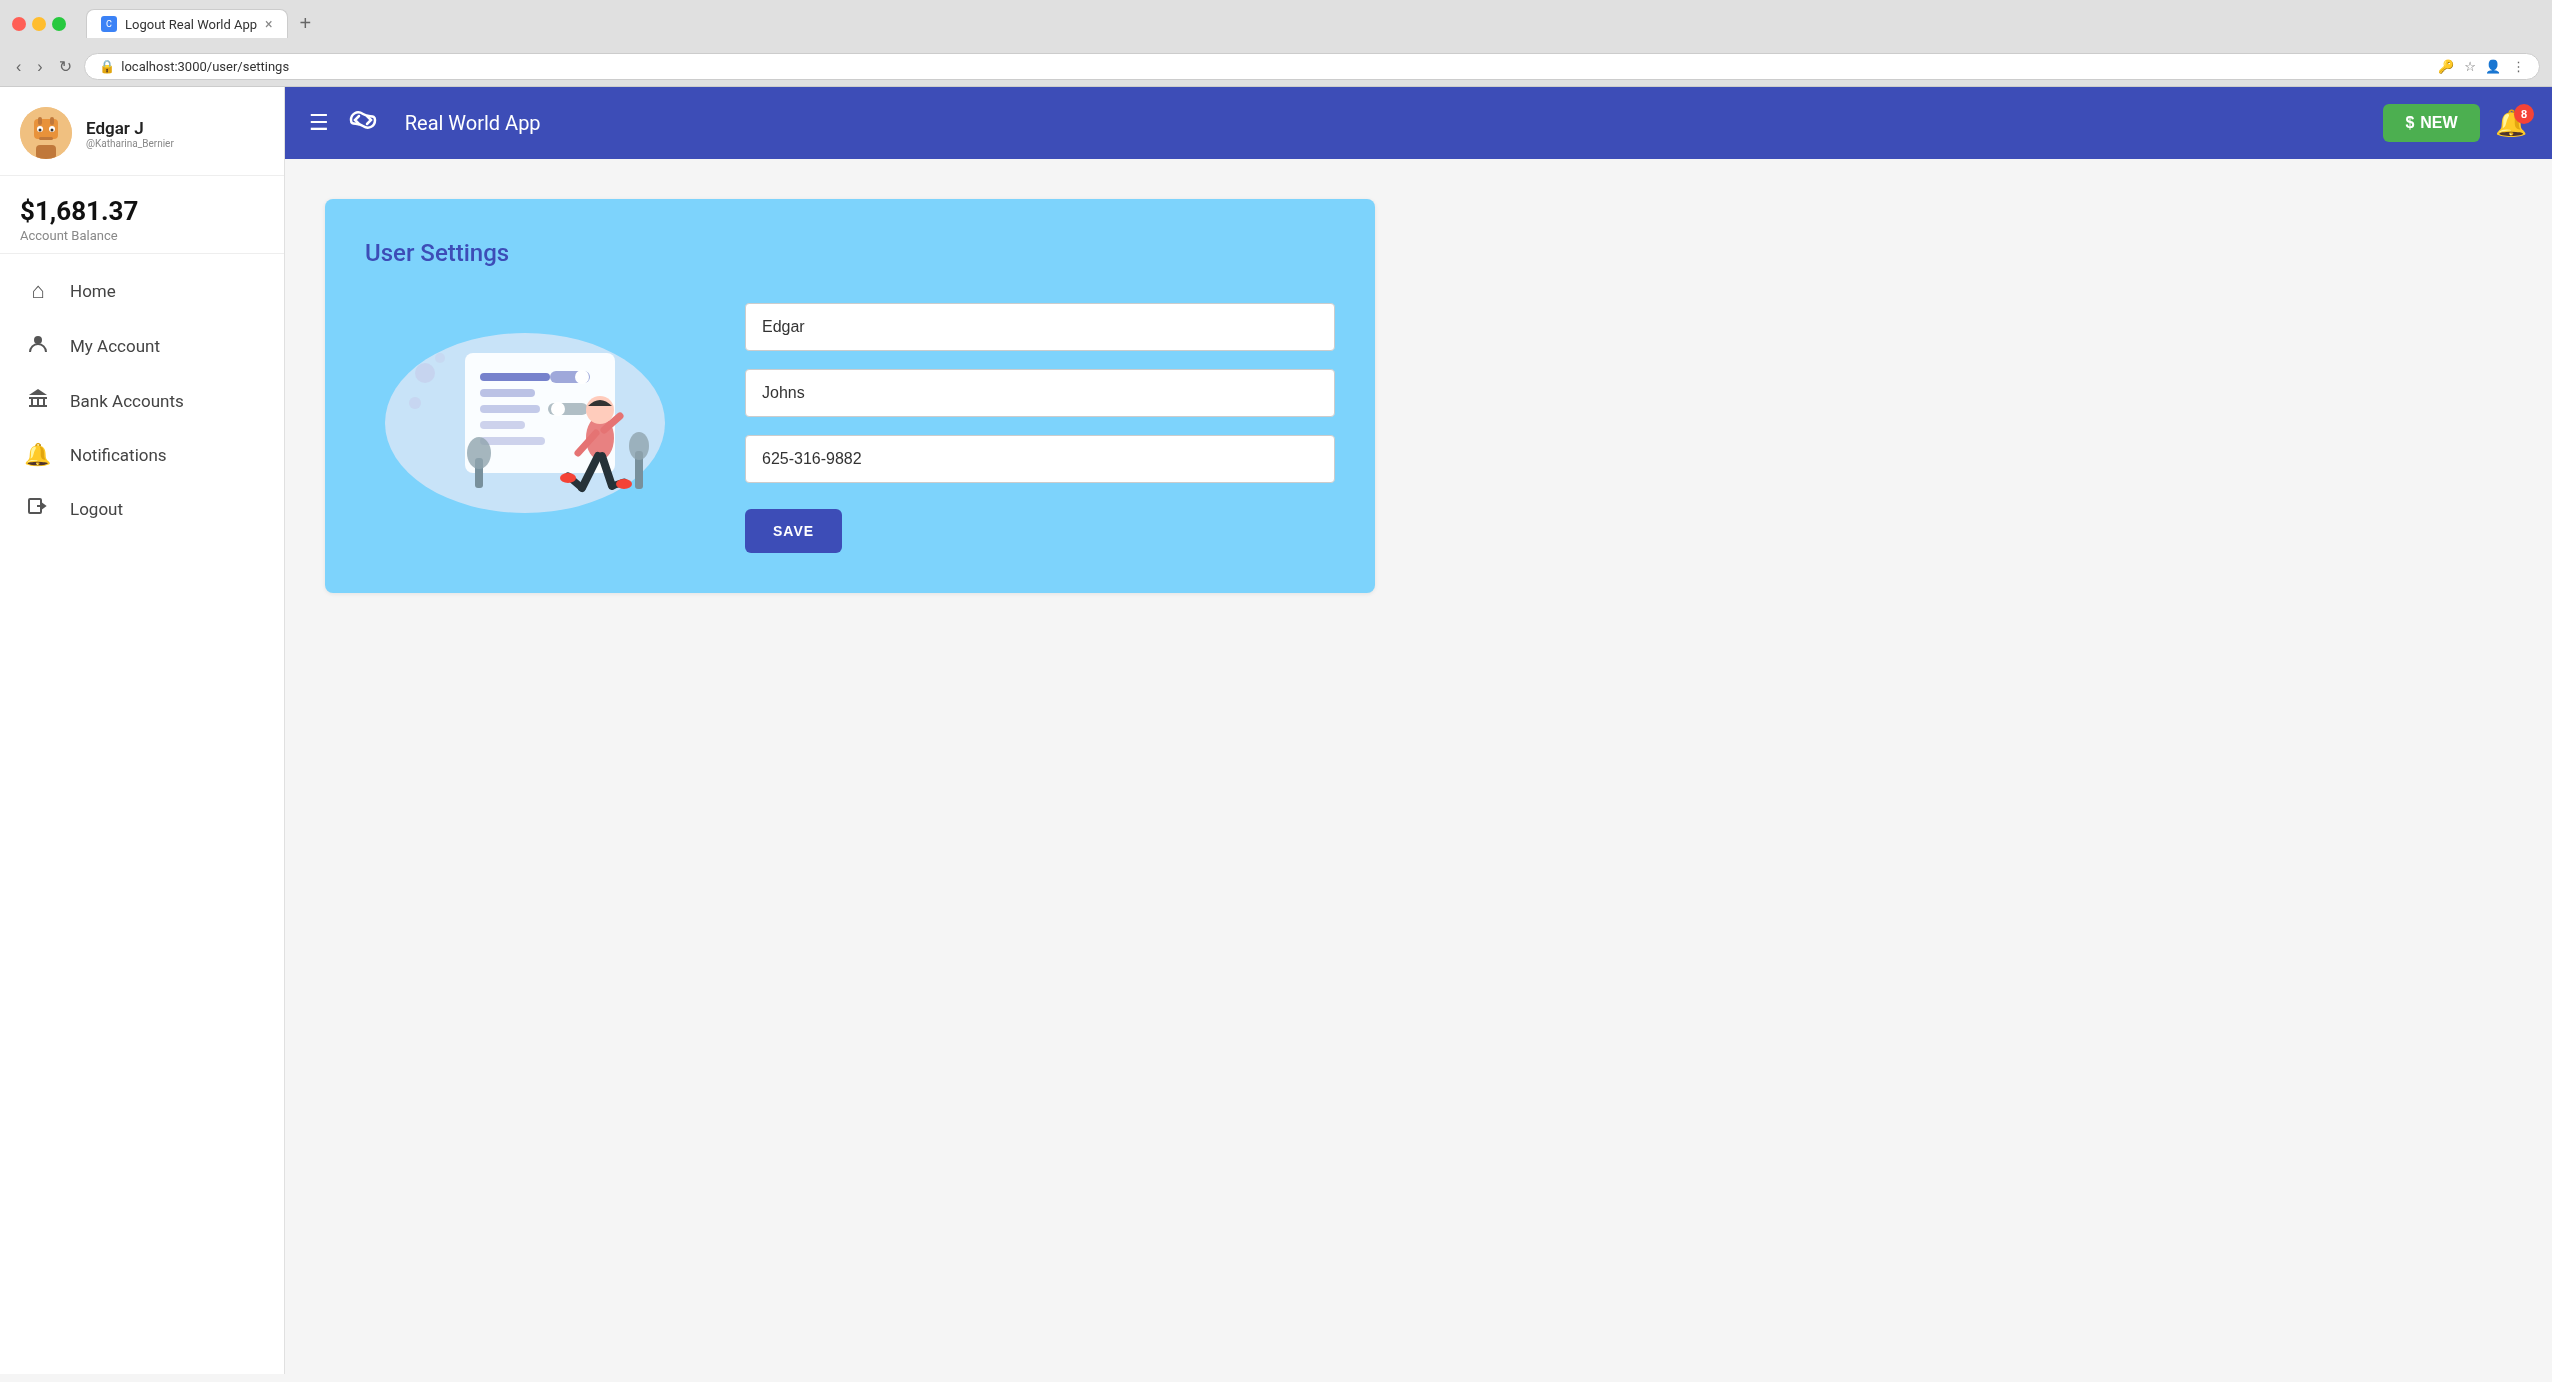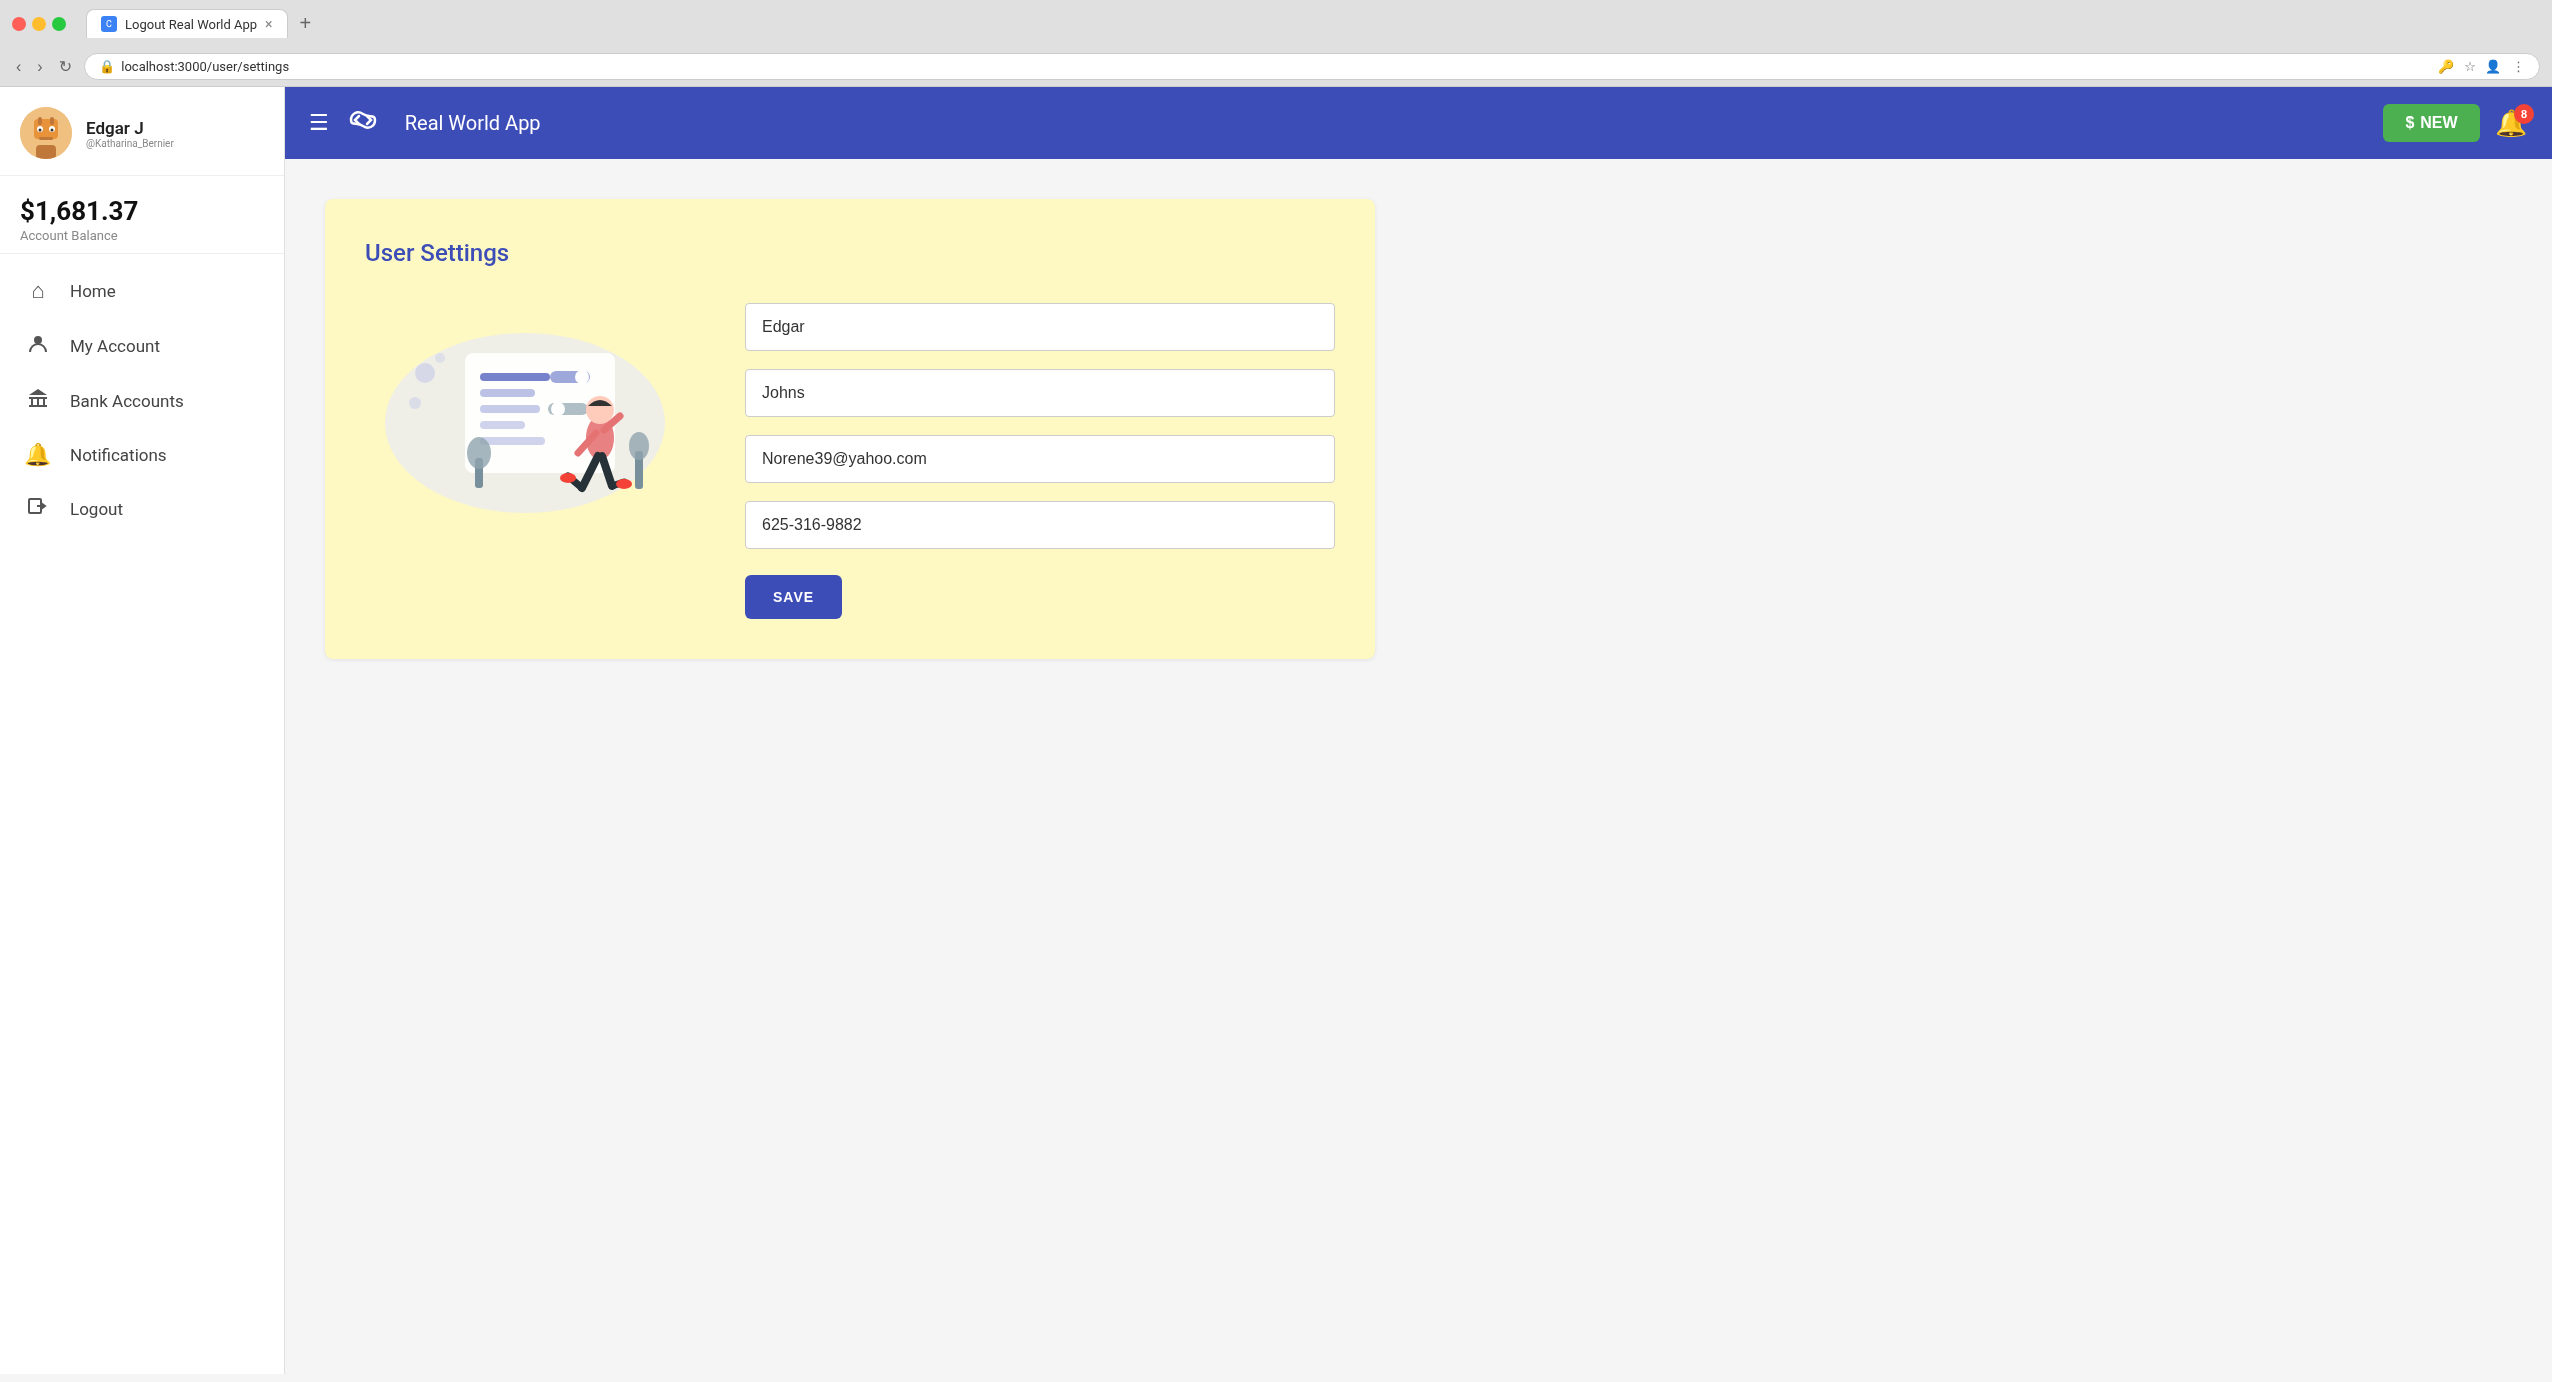--- a/index.html
+++ b/index.html
@@ -46,21 +46,21 @@
     .topbar-left { display: flex; align-items: center; gap: 16px; }
     .hamburger { background: none; border: none; color: white; font-size: 22px; cursor: pointer; }
     .topbar-brand { display: flex; align-items: center; gap: 24px; font-size: 20px; font-weight: 400; }
     .topbar-right { display: flex; align-items: center; gap: 16px; }
     .new-btn { background: #4caf50; color: white; border: none; padding: 10px 22px; border-radius: 6px; font-size: 16px; font-weight: 700; cursor: pointer; display: flex; align-items: center; gap: 6px; }
     .notif-btn { position: relative; background: none; border: none; color: white; font-size: 26px; cursor: pointer; }
     .notif-badge { position: absolute; top: -4px; right: -6px; background: #f44336; color: white; border-radius: 50%; width: 20px; height: 20px; font-size: 11px; font-weight: 700; display: flex; align-items: center; justify-content: center; }
 
     
     .main-content { flex: 1; overflow-y: auto; padding: 40px; background: #f5f5f5; }
-    .settings-card { background: #fef9c3; border-radius: 8px; box-shadow: 0 1px 4px rgba(0,0,0,0.08); padding: 40px; max-width: 1050px; }
+    .settings-card { background: #7dd3fc; border-radius: 8px; box-shadow: 0 1px 4px rgba(0,0,0,0.08); padding: 40px; max-width: 1050px; }
     .settings-title { font-size: 24px; font-weight: 500; color: #3d4db7; margin-bottom: 36px; }
     .settings-body { display: flex; gap: 60px; align-items: flex-start; }
     .settings-illustration { width: 320px; flex-shrink: 0; }
     .settings-form { flex: 1; display: flex; flex-direction: column; gap: 18px; }
     .form-input { width: 100%; padding: 14px 16px; border: 1px solid #ccc; border-radius: 4px; font-size: 16px; color: #333; outline: none; }
     .save-btn { background: #3d4db7; color: white; border: none; padding: 14px 28px; border-radius: 6px; font-size: 14px; font-weight: 700; cursor: pointer; align-self: flex-start; letter-spacing: 1px; margin-top: 8px; }
   </style>
 </head>
 <body>
 
@@ -249,21 +249,20 @@
               <rect x="110" y="155" width="8" height="30" rx="3" fill="#78909c"></rect>
               <ellipse cx="114" cy="150" rx="12" ry="16" fill="#90a4ae" opacity="0.8"></ellipse>
               <rect x="270" y="148" width="8" height="38" rx="3" fill="#78909c"></rect>
               <ellipse cx="274" cy="143" rx="10" ry="14" fill="#90a4ae" opacity="0.8"></ellipse>
             </svg>
           </div>
 
           <div class="settings-form">
             <input class="form-input" type="text" value="Edgar" style="">
             <input class="form-input" type="text" value="Johns" style="">
-            <input class="form-input" type="email" value="Norene39@yahoo.com" style="">
             <input class="form-input" type="tel" value="625-316-9882" style="">
             <button class="save-btn">SAVE</button>
           </div>
         </div>
       </div>
     </div>
   </div>
 </div>
 
 </body></html>

